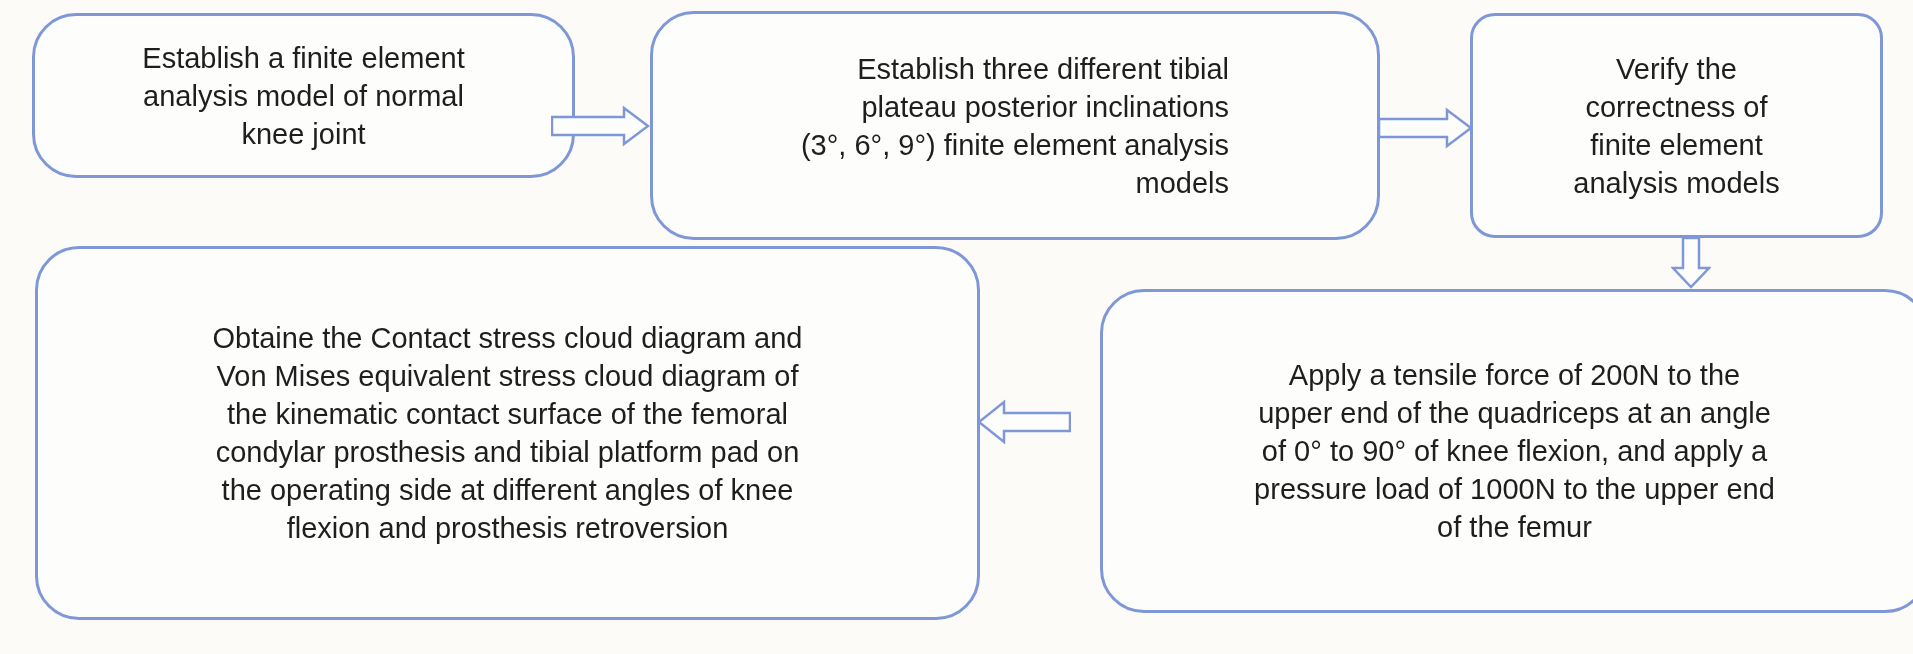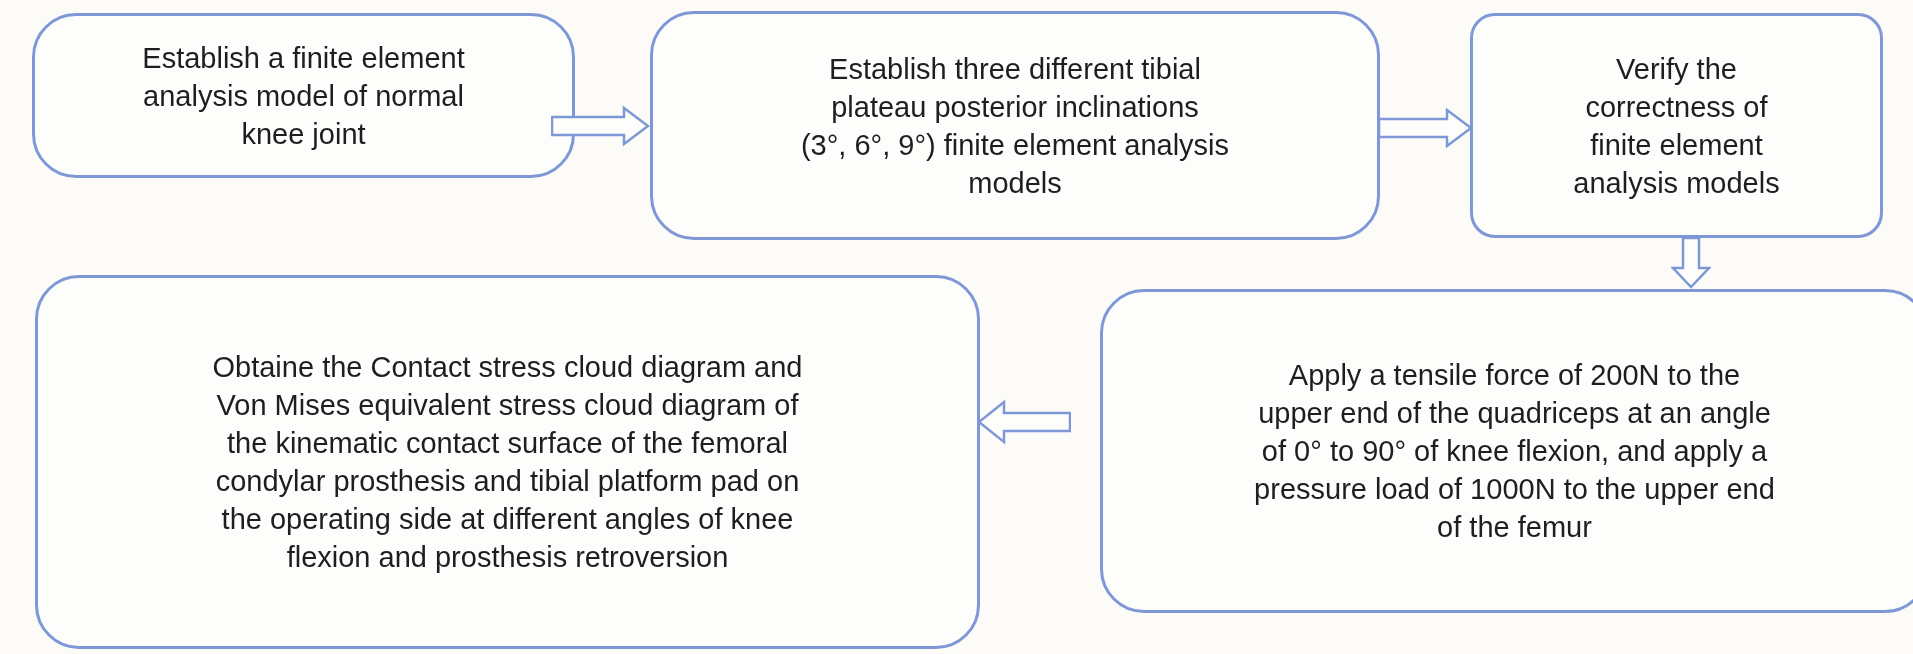--- a/index.html
+++ b/index.html
@@ -42,24 +42,24 @@
     position:absolute;
     display:block;
   }
   .arrow polygon{
     fill:var(--boxfill);
     stroke:var(--border);
     stroke-width:2.5;
     stroke-linejoin:miter;
   }
   #b1{left:22px;  top:13px;  width:543px; height:165px;margin-left:10px;}
-  #b2{left:650px; top:11px;  width:730px; height:229px;}
+  #b2{left:650px; top:11px;  width:730px; height:229px;text-align:right;}
   #b3{left:1470px;top:13px;  width:413px; height:225px;border-radius:25px;}
   #b4{left:1100px;top:289px; width:829px; height:324px;}
-  #b5{left:35px;  top:275px; width:945px; height:374px;}
+  #b5{left:35px;  top:246px; width:945px; height:374px;}
   #a1{left:551px; top:105px;}
   #a2{left:1378px;top:107px;}
   #a3{left:1671px;top:237px;}
   #a4{left:977px; top:399px;}
 </style>
 </head>
 <body>
 
 <div class="canvas">
 

